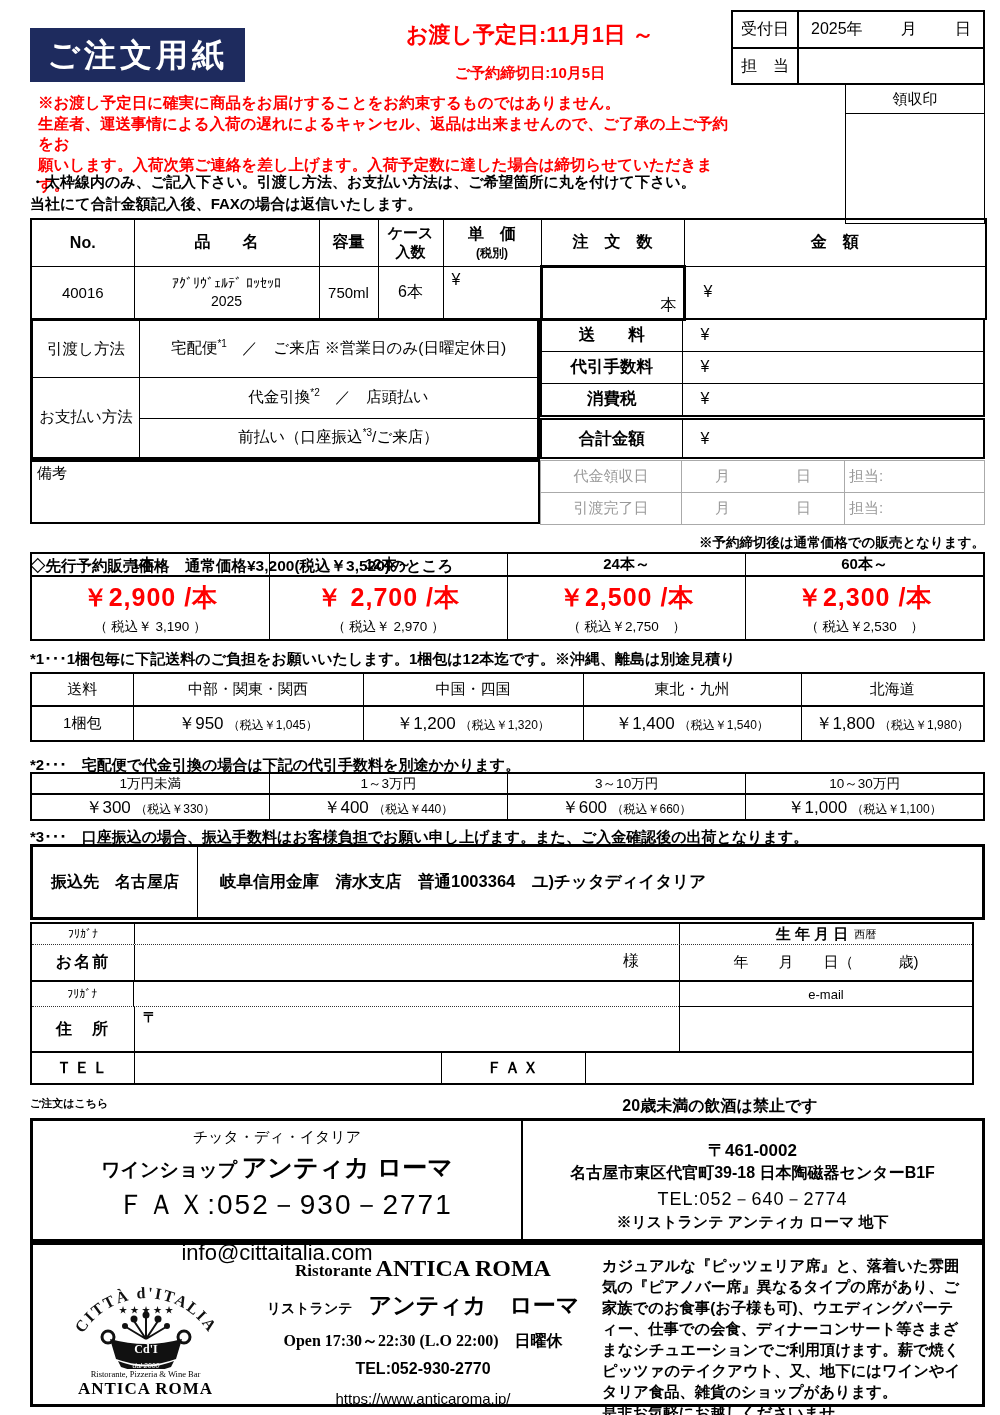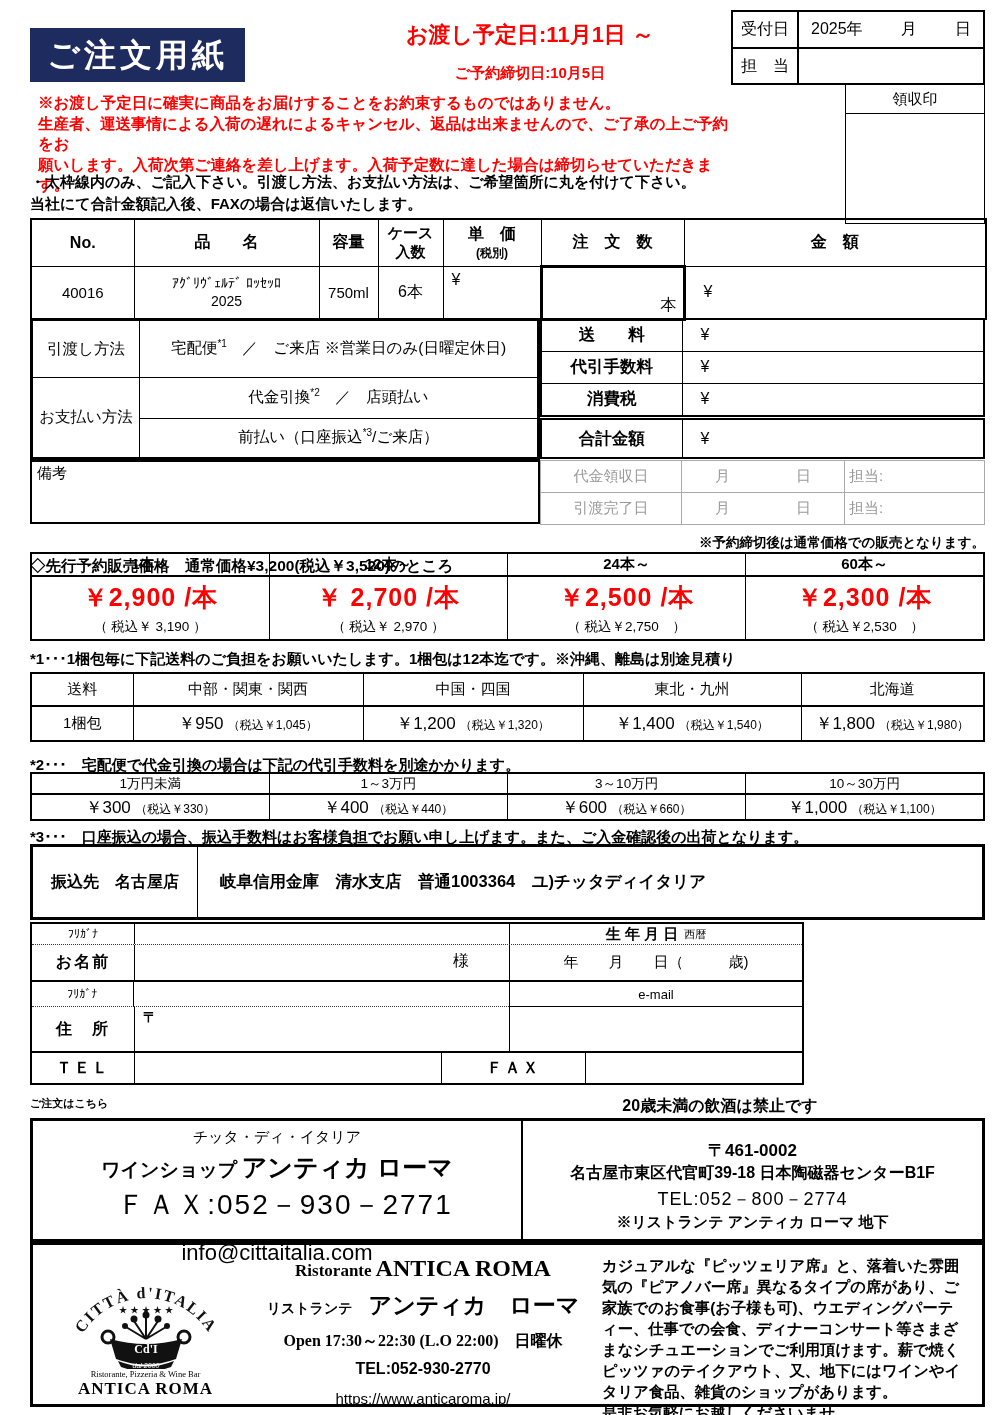--- a/index.html
+++ b/index.html
@@ -85,21 +85,21 @@
   .cod-t td { border:1.5px solid #000; text-align:center; }
   .cod-t .hrow td { height:21px; font-size:13.5px; border-bottom:2.5px solid #000; }
   .cod-t .drow td { height:26px; }
 
   
   .bank-box { left:30px; top:844px; width:955px; height:76px; border:3.5px solid #000; display:flex; align-items:stretch; }
   .bank-lab { width:165px; border-right:1.5px solid #000; display:flex; align-items:center; justify-content:center; font-size:16px; font-weight:bold; }
   .bank-val { flex:1; display:flex; align-items:center; padding-left:22px; font-size:16.5px; font-weight:bold; }
 
   
-  .cust-box { left:30px; top:922px; width:774px; height:163px; border:2.5px solid #000; }
+  .cust-box { left:30px; top:922px; width:944px; height:163px; border:2.5px solid #000; }
   .crow { display:flex; }
   .c-lab { width:103px; border-right:1.5px solid #000; display:flex; align-items:center; justify-content:center; }
   .c-mid { flex:1; position:relative; }
   .c-right { width:293px; border-left:1.5px solid #000; }
   .dot { border-bottom:1.5px dotted #333; }
   .sol { border-bottom:2px solid #000; }
   .furi { font-size:12px; }
   .lab16 { font-size:16px; font-weight:bold; letter-spacing:2px; }
   .r-birth { display:flex; align-items:center; justify-content:center; font-size:15px; font-weight:bold; }
   .r-birth .era { font-size:11px; font-weight:normal; margin-left:6px; }
@@ -435,21 +435,21 @@
   <div class="abs contact-top">
     <div class="ct-left">
       <div class="company">チッタ・ディ・イタリア</div>
       <div class="shopline"><span class="shop-pre">ワインショップ</span> <span class="shop-name">アンティカ ローマ</span></div>
       <div class="bigfax">ＦＡＸ:052－930－2771</div>
       <div class="mail">info@cittaitalia.com</div>
     </div>
     <div class="ct-right">
       <div class="postal2">〒461-0002</div>
       <div class="street">名古屋市東区代官町39-18 日本陶磁器センターB1F</div>
-      <div class="tel">TEL:052－800－2774</div>
+      <div class="tel">TEL:052－640－2774</div>
       <div class="note">※リストランテ アンティカ ローマ 地下</div>
     </div>
   </div>
 
   <div class="abs contact-bottom">
     <div class="logo-area">
       <svg width="200" height="118" viewBox="0 0 200 118">
         <defs>
             <path id="arcpath" d="M 32 92 A 74 74 0 0 1 168 92"></path>
           </defs>

